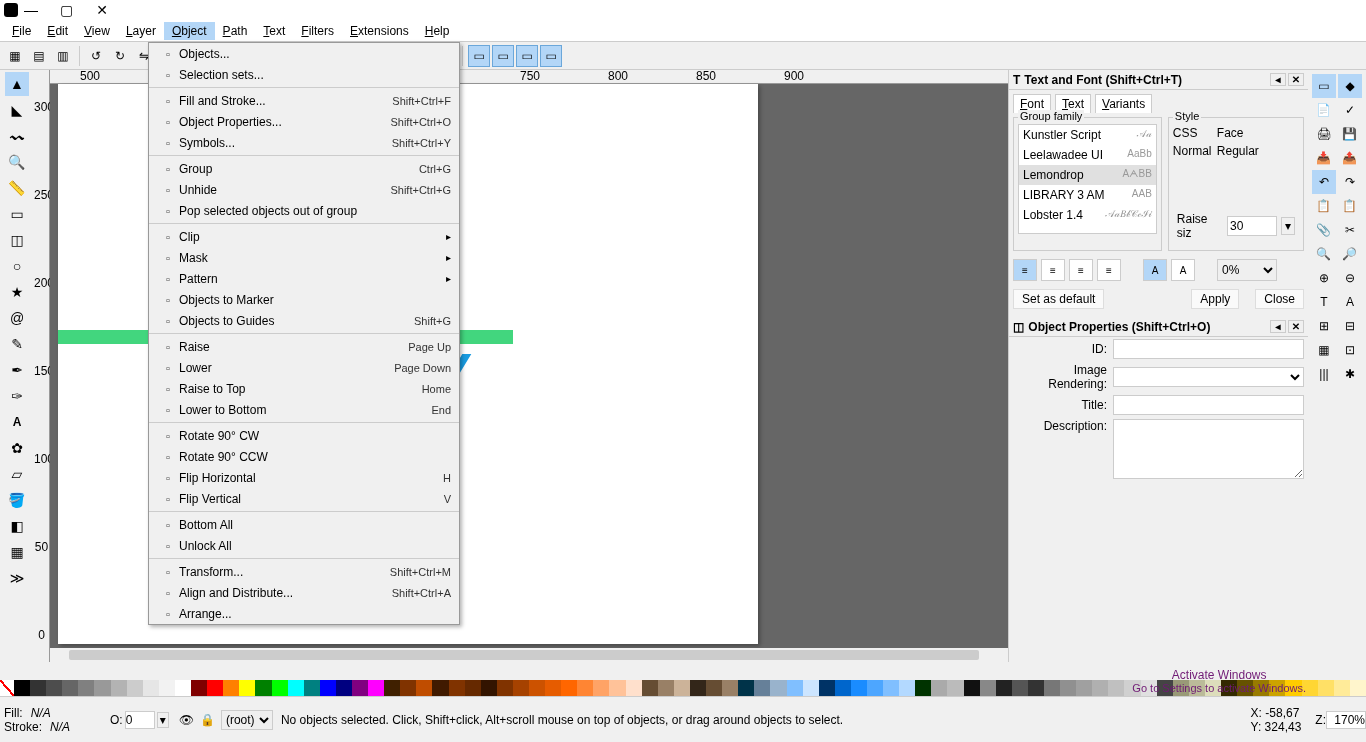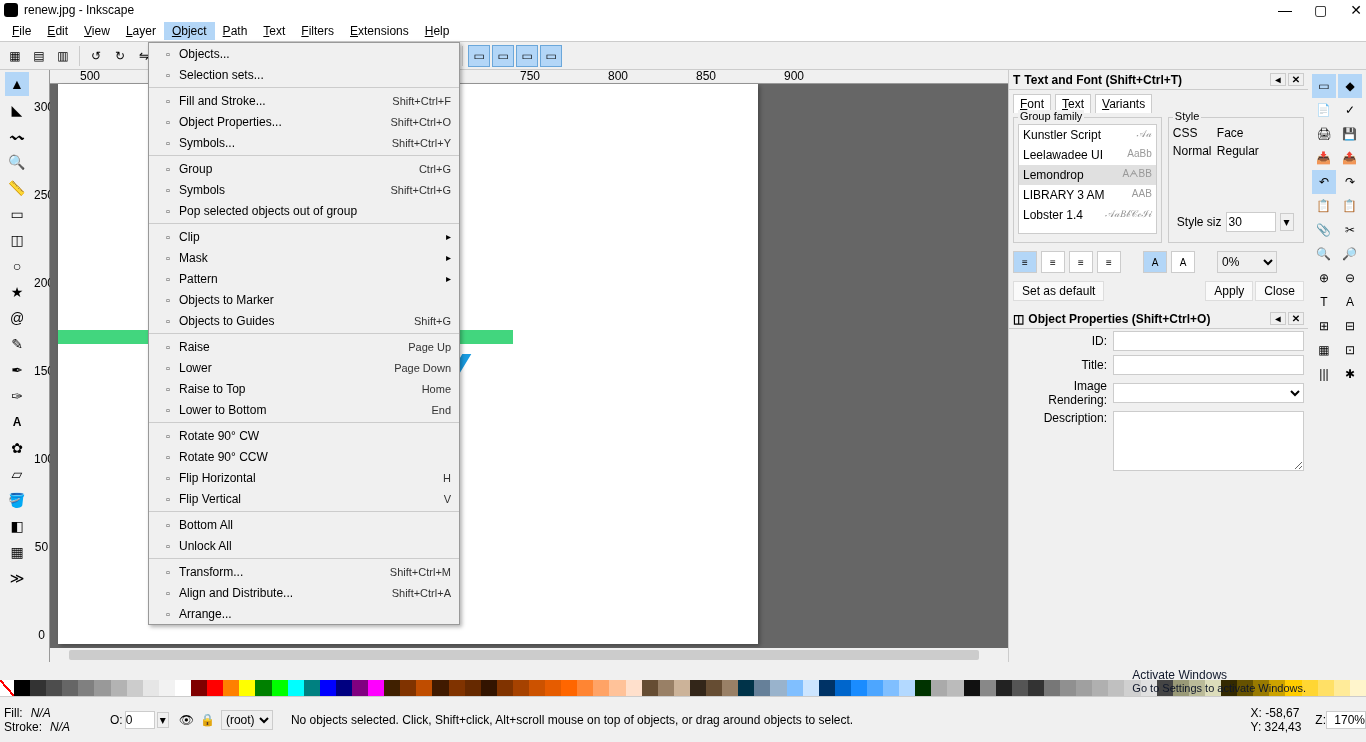--- a/index.html
+++ b/index.html
@@ -80,21 +80,21 @@
 .font-list .fitem.sel { background: #e0e0e0; }
 .style-grid { font-size: 11px; }
 .style-grid .srow { display: flex; padding: 2px 0; }
 .style-grid .srow .sc { width: 44px; }
 .size-row { display: flex; align-items: center; padding: 4px; gap: 4px; font-size: 11px; }
 .size-row input { width: 50px; height: 20px; border: 1px solid #ccc; padding: 0 2px; }
 .align-row { display: flex; padding: 4px; gap: 4px; }
 .align-row .ab { width: 24px; height: 22px; border: 1px solid #ccc; display: flex; align-items: center; justify-content: center; background: #fff; font-size: 10px; }
 .align-row .ab.on { background: #b3d6f7; }
 .preview { font-size: 32px; font-weight: 700; padding: 6px 6px; letter-spacing: 0px; font-family: sans-serif; }
-.btn-row { display: flex; padding: 4px; gap: 2px; }
+.btn-row { display: flex; padding: 4px; gap: 16px; }
 .btn-row .pbutton { border: 1px solid #ddd; background: #fafafa; padding: 2px 8px; font-size: 12px; }
 .btn-row .pbutton.left { margin-right: auto; }
 .prop-row { display: flex; align-items: center; padding: 2px 4px; font-size: 11px; }
 .prop-row .plabel { width: 100px; text-align: right; padding-right: 6px; }
 .prop-row input, .prop-row select, .prop-row textarea { flex: 1; border: 1px solid #ccc; height: 20px; padding: 0 2px; background: #fff; }
 .prop-row textarea { height: 60px; }
 
 
 .toolbox-right { width: 58px; background: #f0f0f0; display: flex; flex-direction: column; align-items: center; padding-top: 4px; }
 .toolbox-right .row { display: flex; gap: 2px; }
@@ -107,32 +107,31 @@
 .palette .none { width: 14px; height: 16px; background: #fff; position: relative; }
 .palette .none::after { content: ""; position: absolute; left: 0; top: 0; width: 100%; height: 100%; background: linear-gradient(to top right, transparent 45%, red 45%, red 55%, transparent 55%); }
 
 
 .statusbar { position: absolute; bottom: 0; left: 0; right: 0; height: 46px; background: #f0f0f0; border-top: 1px solid #ccc; display: flex; align-items: center; font-size: 11px; }
 .statusbar .fillstroke { width: 110px; padding: 2px 4px; }
 .statusbar .fillstroke .frow { display: flex; gap: 8px; }
 .statusbar .opacity { display: flex; align-items: center; gap: 2px; }
 .statusbar .opacity input { width: 30px; height: 18px; border: 1px solid #ccc; }
 .statusbar .layer select { width: 52px; height: 20px; border: 1px solid #ccc; }
-.statusbar .msg { flex: 1; padding: 0 8px; margin-left: 10px; }
+.statusbar .msg { flex: 1; padding: 0 8px; }
 .statusbar .coords { font-family: monospace; padding: 0 4px; }
 .statusbar .zoom input { width: 40px; height: 18px; border: 1px solid #ccc; text-align: right; }
-.watermark { position: absolute; right: 60px; bottom: 48px; color: #0f172a; font-size: 16px; pointer-events: none; }
+.watermark { position: absolute; right: 60px; bottom: 48px; color: #701a75; font-size: 16px; pointer-events: none; text-align: center; }
 .watermark .sub { font-size: 11px; }
 </style>
 </head>
 <body>
 
 <div class="titlebar">
   <span class="icon"></span>
-  <span class="title">renew.jpg - Inkscape</span>
   <div class="winbtns">
     <span>—</span>
     <span>▢</span>
     <span>✕</span>
   </div>
 </div>
 
 <div class="menubar" id="menubar">
     <div class="item"><u>F</u>ile</div>
     <div class="item"><u>E</u>dit</div>
@@ -209,21 +208,21 @@
       <span class="sc">Shift+Ctrl+Y</span>
     </div>
     <div class="msep"></div>
     <div class="mrow">
       <span class="ico">▫</span>
       <span class="lbl">Group</span>
       <span class="sc">Ctrl+G</span>
     </div>
     <div class="mrow">
       <span class="ico">▫</span>
-      <span class="lbl">Symbols</span>
+      <span class="lbl">Unhide</span>
       <span class="sc">Shift+Ctrl+G</span>
     </div>
     <div class="mrow">
       <span class="ico">▫</span>
       <span class="lbl">Pop selected objects out of group</span>
     </div>
     <div class="msep"></div>
     <div class="mrow">
       <span class="ico">▫</span>
       <span class="lbl">Clip</span>
@@ -421,21 +420,21 @@
           <div class="srow">
               <span class="sc">CSS</span>
               <span>Face</span>
             </div>
           <div class="srow">
               <span class="sc">Normal</span>
               <span>Regular</span>
             </div>
         </div>
         <div class="size-row" style="margin-top:48px">
-          <span>Style siz</span>
+          <span>Raise siz</span>
           <input value="30" style="">
           <span style="border:1px solid #ccc;padding:1px 3px">▾</span>
         </div>
       </div>
     </div>
     <div class="align-row">
       <div class="ab on">≡</div>
       <div class="ab">≡</div>
       <div class="ab">≡</div>
       <div class="ab">≡</div>
@@ -455,26 +454,26 @@
       <span style="margin-right:4px">◫</span>
       <span class="pttl">Object Properties (Shift+Ctrl+O)</span>
       <span class="pbtn">◂</span>
       <span class="pbtn">✕</span>
     </div>
     <div class="prop-row">
         <span class="plabel">ID:</span>
         <input style="">
       </div>
     <div class="prop-row">
+        <span class="plabel">Image Rendering:</span>
+        <select><option></option></select>
+      </div>
+    <div class="prop-row">
         <span class="plabel">Title:</span>
         <input style="">
-      </div>
-    <div class="prop-row">
-        <span class="plabel">Image Rendering:</span>
-        <select><option></option></select>
       </div>
     <div class="prop-row" style="align-items:flex-start">
         <span class="plabel">Description:</span>
         <textarea style=""></textarea>
       </div>
   </div>
 
   <div class="toolbox-right" id="right-tools">
       <div class="row">
         <div class="tool hl">▭</div>

